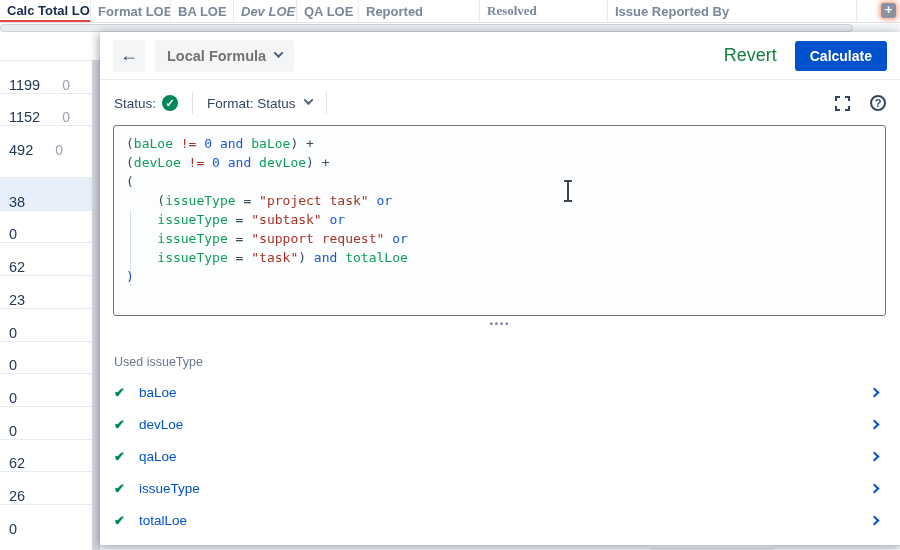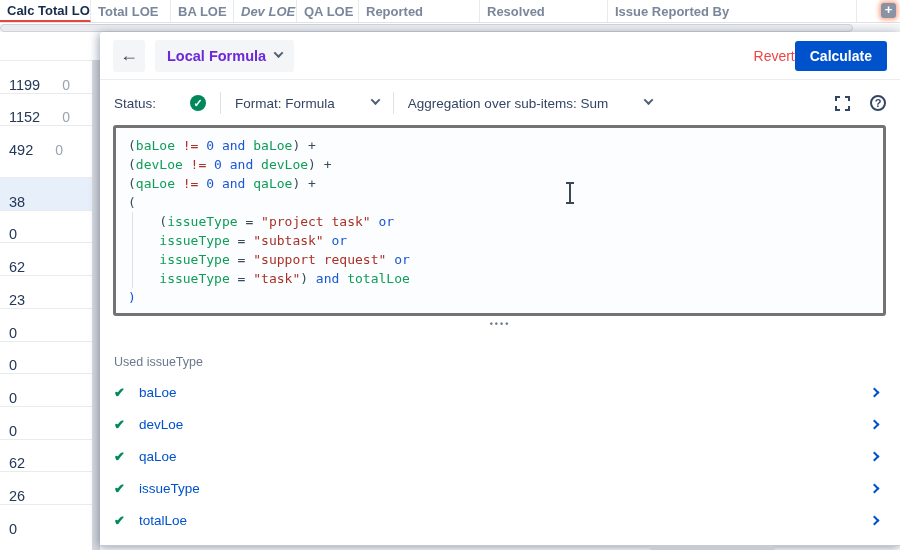--- a/index.html
+++ b/index.html
@@ -35,51 +35,51 @@
     background:#fff; border-radius:3px 0 0 0; z-index:5;
     box-shadow:-3px 0 10px rgba(9,30,66,.18), 0 3px 8px rgba(9,30,66,.25);
     border-bottom:1px solid #c5c9d0; }
   #panel-header { position:absolute; left:0; top:0; width:100%; height:48px;
     display:flex; align-items:center; padding:0 13px; border-bottom:1px solid #ebecf0; }
   #back-btn { width:32px; height:32px; background:#f4f5f7; border-radius:3px;
     display:flex; align-items:center; justify-content:center; font-size:18px;
     color:#344563; cursor:pointer; }
   #title-btn { margin-left:10px; height:32px; background:#f4f5f7; border-radius:3px;
     display:flex; align-items:center; padding:0 12px; font-size:14.5px; font-weight:bold;
-    color:#6d28d9; cursor:pointer; }
+    color:#737373; cursor:pointer; }
   .chev-down { width:7px; height:7px; border-right:2px solid #505f79;
     border-bottom:2px solid #505f79; transform:rotate(45deg) translate(-1px,-1px);
     margin-left:9px; margin-top:-3px; display:inline-block; }
   #header-right { margin-left:auto; display:flex; align-items:center; }
-  #revert-btn { color:#ef4444; font-size:14px; cursor:default; }
+  #revert-btn { color:#15803d; font-size:18px; margin-right:18px; cursor:default; }
   #calculate-btn { background:#0052CC; color:#fff; font-size:14px; font-weight:bold;
     border:none; border-radius:3px; padding:7px 15px; cursor:pointer; }
 
   
   #toolbar { position:absolute; left:0; top:56px; width:100%; height:30px;
     display:flex; align-items:center; padding:0 14px; font-size:13.5px; color:#344563; }
   .tb-sep { width:1px; height:22px; background:#dfe1e6; margin:0 14px; }
-  .tb-item { display:flex; align-items:center; cursor:pointer;gap:28px; }
+  .tb-item { display:flex; align-items:center; cursor:pointer; }
   #status-ok-icon { width:16px; height:16px; background:#00875A; border-radius:50%;
     color:#fff; font-size:11px; font-weight:bold; display:flex; align-items:center;
     justify-content:center; margin-left:6px; }
   #toolbar-right { margin-left:auto; display:flex; align-items:center; gap:20px; }
   #fullscreen-icon { width:15px; height:15px; position:relative; cursor:pointer; }
   #fullscreen-icon span { position:absolute; width:5px; height:5px; }
   #fullscreen-icon .tl { left:0; top:0; border-left:2px solid #344563; border-top:2px solid #344563; }
   #fullscreen-icon .tr { right:0; top:0; border-right:2px solid #344563; border-top:2px solid #344563; }
   #fullscreen-icon .bl { left:0; bottom:0; border-left:2px solid #344563; border-bottom:2px solid #344563; }
   #fullscreen-icon .br { right:0; bottom:0; border-right:2px solid #344563; border-bottom:2px solid #344563; }
   #help-icon { width:16px; height:16px; border:2px solid #344563; border-radius:50%;
     color:#344563; font-size:11px; font-weight:bold; display:flex; align-items:center;
     justify-content:center; cursor:pointer; }
 
   
   #editor { position:absolute; left:13px; top:93px; width:773px; height:191px;
-    border:3px solid #737373; border-radius:3px; background:#fcfdfe; overflow:hidden; }
+    border:1px solid #737373; border-radius:3px; background:#fcfdfe; overflow:hidden; }
   #code-area { position:relative; padding:8px 12px;
     font-family:"DejaVu Sans Mono", monospace; font-size:13px; line-height:19px; }
   .code-line { white-space:pre; }
   .tk-d  { color:#394b59; }
   .tk-id { color:#0f9d58; }
   .tk-kw { color:#1a56d6; }
   .tk-num{ color:#1a56d6; }
   .tk-op { color:#a93226; }
   .tk-str{ color:#a93226; }
   #indent-guide { position:absolute; left:16px; top:84px; width:1px; height:76px;
@@ -101,26 +101,26 @@
   .var-check { color:#00875A; font-size:13px; font-weight:bold; width:16px; }
   .var-name { color:#0052CC; font-size:13.5px; margin-left:9px; }
   .var-chev { margin-left:auto; width:7px; height:7px; border-right:2px solid #0052CC;
     border-top:2px solid #0052CC; transform:rotate(45deg); margin-right:8px; }
 </style>
 </head>
 <body>
 
 <div id="table-header">
     <div class="col-head active" style="width: 91px;">Calc Total LOE</div>
-    <div class="col-head" style="width: 80px;">Total LOE</div>
+    <div class="col-head" style="width: 80px;">Format LOE</div>
     <div class="col-head" style="width: 63px;">BA LOE</div>
     <div class="col-head" style="width: 63px; font-style: italic;">Dev LOE</div>
     <div class="col-head" style="width: 62px;">QA LOE</div>
     <div class="col-head" style="width: 121px;">Reported</div>
-    <div class="col-head" style="width: 128px;">Resolved</div>
+    <div class="col-head" style="width: 128px; font-family: Liberation Serif, serif;">Resolved</div>
     <div class="col-head" style="width: 249px;">Issue Reported By</div>
   </div>
 <div id="add-col-btn">
   <span>+</span>
 </div>
 <div id="top-scrollbar">
   <div id="top-scroll-thumb"></div>
 </div>
 <div id="row-col">
     <div class="t-row">
@@ -190,47 +190,42 @@
 
   <div id="toolbar">
     <div class="tb-item">
       <span>Status:</span>
       <span id="status-ok-icon">
         <span>✓</span>
       </span>
     </div>
     <div class="tb-sep"></div>
     <div class="tb-item">
-      <span>Format: Formula</span>
+      <span>Format: Status</span>
       <span class="chev-down"></span>
     </div>
     <div class="tb-sep"></div>
-    <div class="tb-item">
-      <span>Aggregation over sub-items: Sum</span>
-      <span class="chev-down"></span>
-    </div>
     <div id="toolbar-right">
       <div id="fullscreen-icon">
         <span class="tl"></span>
           <span class="tr"></span>
           <span class="bl"></span>
           <span class="br"></span>
       </div>
       <div id="help-icon">
         <span>?</span>
       </div>
     </div>
   </div>
 
   <div id="editor">
     <div id="indent-guide"></div>
     <div id="code-area">
         <div class="code-line"><span class="tk-d">(</span><span class="tk-id">baLoe</span><span class="tk-op"> != </span><span class="tk-num">0</span><span class="tk-kw"> and </span><span class="tk-id">baLoe</span><span class="tk-d">) +</span></div>
         <div class="code-line"><span class="tk-d">(</span><span class="tk-id">devLoe</span><span class="tk-op"> != </span><span class="tk-num">0</span><span class="tk-kw"> and </span><span class="tk-id">devLoe</span><span class="tk-d">) +</span></div>
-        <div class="code-line"><span class="tk-d">(</span><span class="tk-id">qaLoe</span><span class="tk-op"> != </span><span class="tk-num">0</span><span class="tk-kw"> and </span><span class="tk-id">qaLoe</span><span class="tk-d">) +</span></div>
         <div class="code-line"><span class="tk-d">(</span></div>
         <div class="code-line"><span class="tk-d">    (</span><span class="tk-id">issueType</span><span class="tk-d"> = </span><span class="tk-str">"project task"</span><span class="tk-kw"> or</span></div>
         <div class="code-line"><span class="tk-d">    </span><span class="tk-id">issueType</span><span class="tk-d"> = </span><span class="tk-str">"subtask"</span><span class="tk-kw"> or</span></div>
         <div class="code-line"><span class="tk-d">    </span><span class="tk-id">issueType</span><span class="tk-d"> = </span><span class="tk-str">"support request"</span><span class="tk-kw"> or</span></div>
         <div class="code-line"><span class="tk-d">    </span><span class="tk-id">issueType</span><span class="tk-d"> = </span><span class="tk-str">"task"</span><span class="tk-d">)</span><span class="tk-kw"> and </span><span class="tk-id">totalLoe</span></div>
         <div class="code-line"><span class="tk-kw">)</span></div>
       </div>
     <div id="ibeam">
       <span class="cap top"></span>
         <span class="stem"></span>

